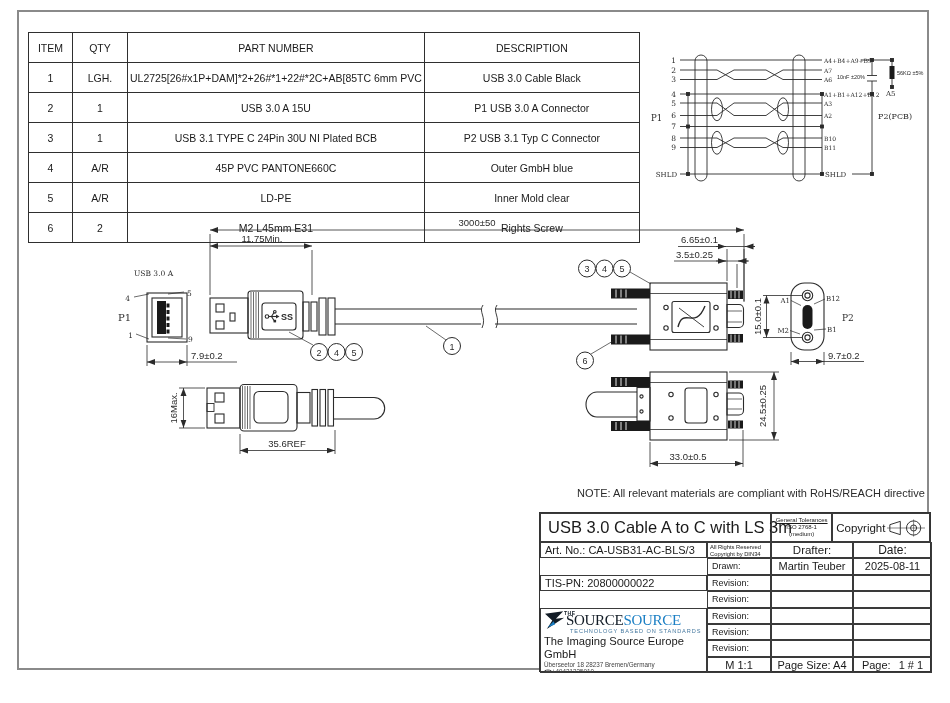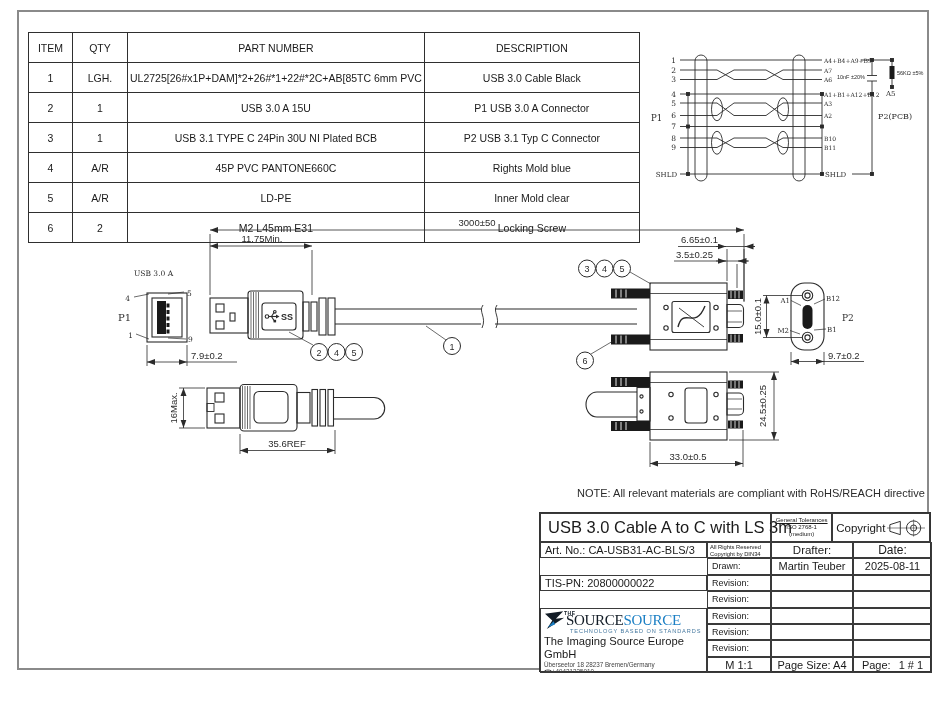--- a/index.html
+++ b/index.html
@@ -79,33 +79,33 @@
     <tr>
       <td>3</td>
       <td>1</td>
       <td>USB 3.1 TYPE C 24Pin 30U NI Plated BCB</td>
       <td>P2 USB 3.1 Typ C Connector</td>
     </tr>
     <tr>
       <td>4</td>
       <td>A/R</td>
       <td>45P PVC PANTONE660C</td>
-      <td>Rights Mold blue</td>
+      <td>Outer GmbH blue</td>
     </tr>
     <tr>
       <td>5</td>
       <td>A/R</td>
       <td>LD-PE</td>
       <td>Inner Mold clear</td>
     </tr>
     <tr>
       <td>6</td>
       <td>2</td>
       <td>M2 L45mm E31</td>
-      <td>Locking Screw</td>
+      <td>Rights Screw</td>
     </tr>
   </tbody>
     </table>
 
   <svg class="art" width="950" height="703" viewBox="0 0 950 703">
     <defs>
       <marker id="mA" markerWidth="9" markerHeight="7" refX="8.5" refY="3" orient="auto" markerUnits="userSpaceOnUse">
         <path d="M0,0 L8.5,3 L0,6 Z" fill="#2b2b2b"></path>
         </marker>
       <marker id="mB" markerWidth="9" markerHeight="7" refX="0.5" refY="3" orient="auto" markerUnits="userSpaceOnUse">

